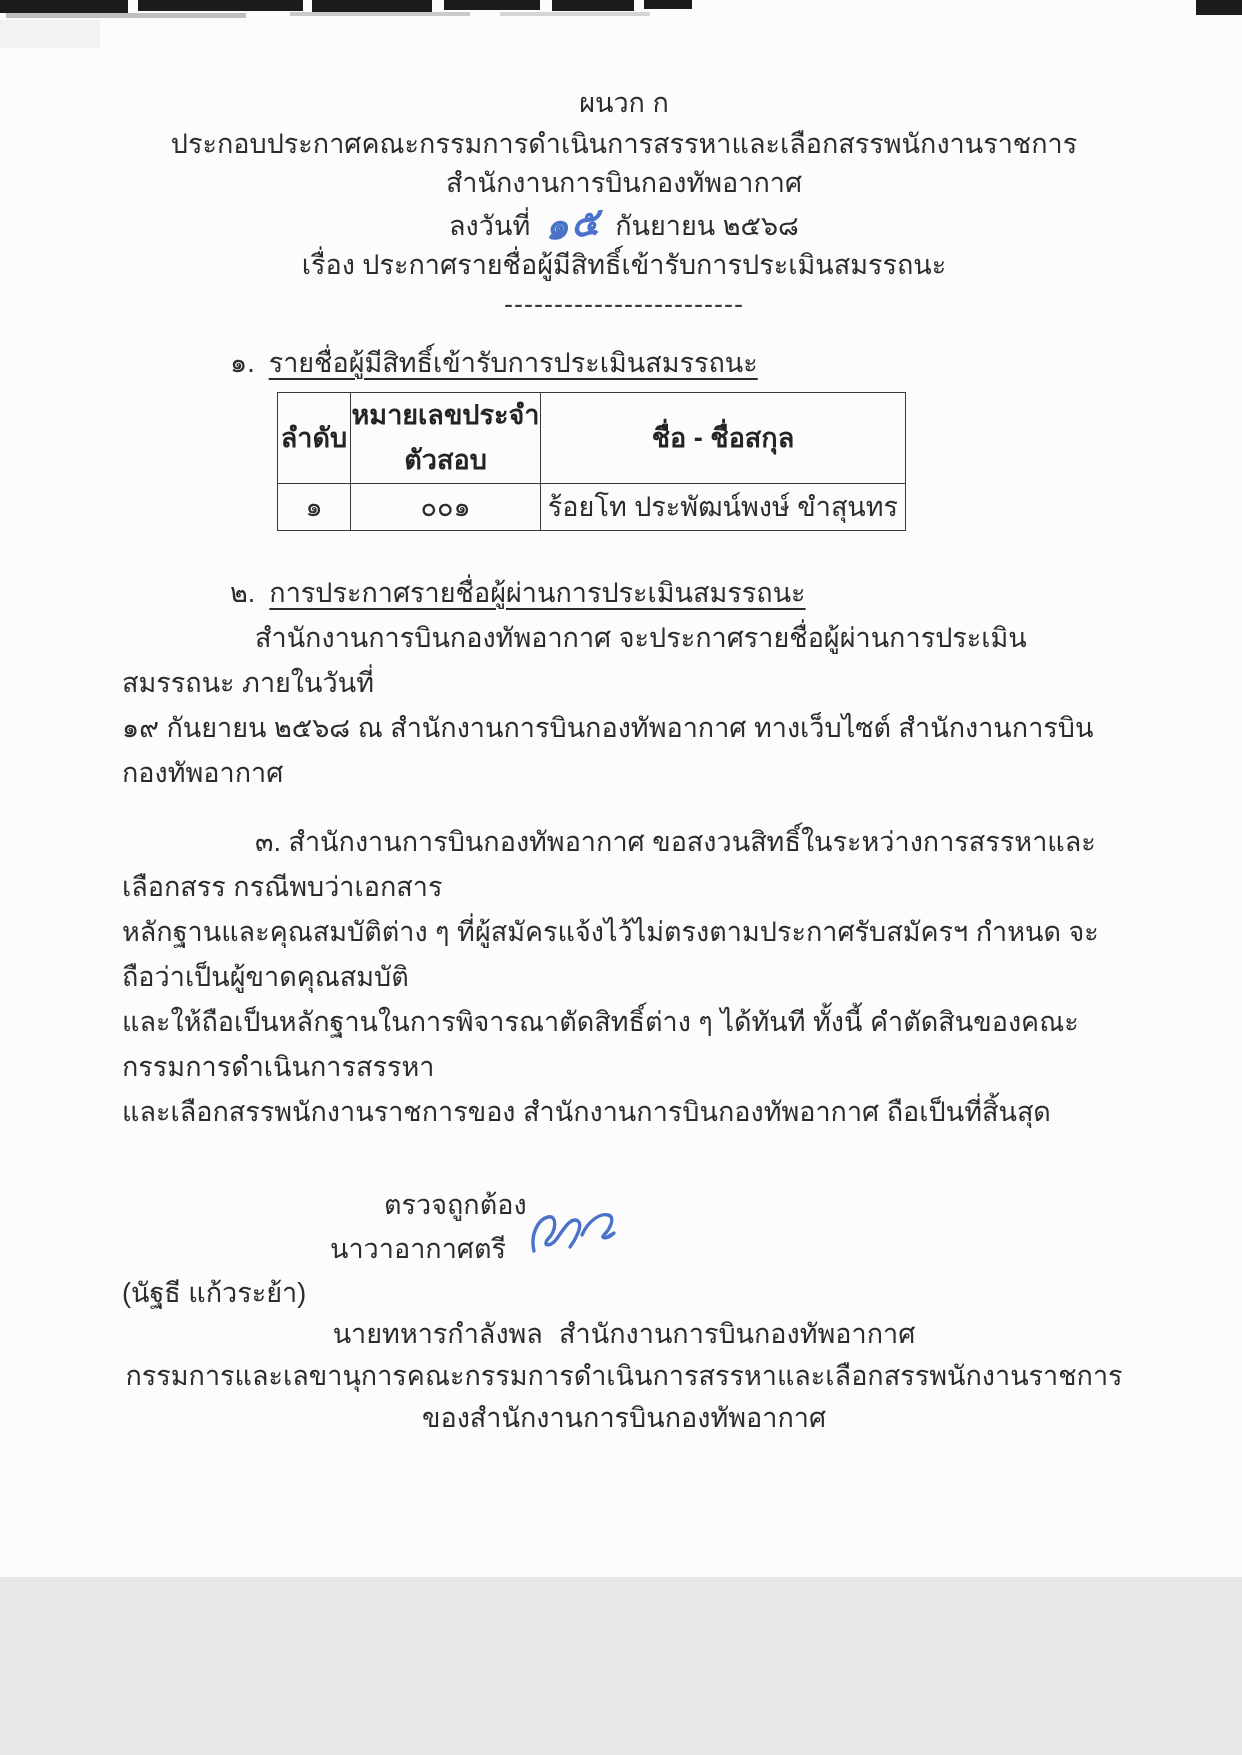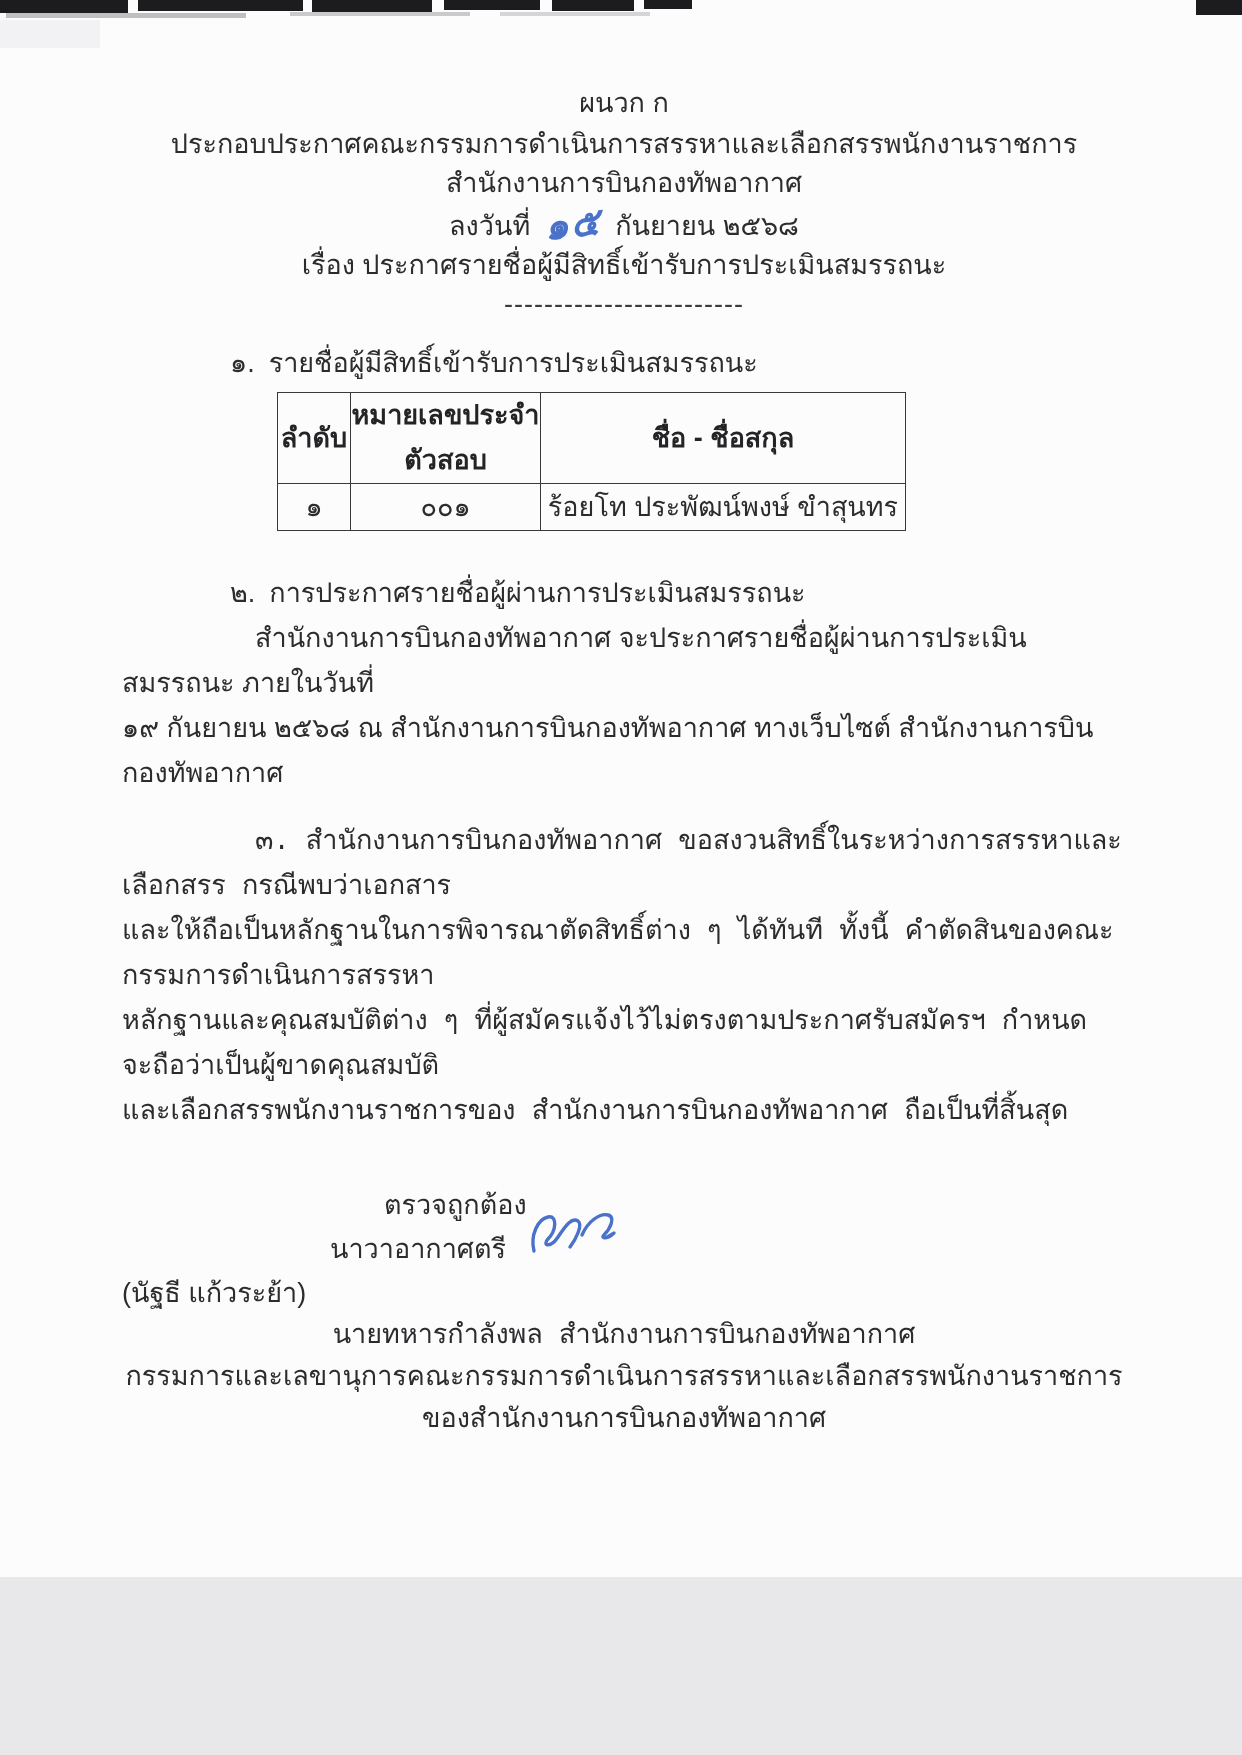--- a/index.html
+++ b/index.html
@@ -34,21 +34,21 @@
     font-size:38px;
     font-weight:bold;
     font-style:italic;
     transform:rotate(-6deg) translateY(2px);
     margin:0 14px;
     letter-spacing:2px;
   }
   .divider{letter-spacing:1px;color:#3a3a3c;line-height:30px;margin-top:4px;}
   .sec-head{margin-top:22px;}
   .sec-num{display:inline-block;margin-left:108px;margin-right:14px;}
-  .underlined{text-underline-offset:6px;text-decoration-thickness:1.5px;}
+  .underlined{text-decoration:underline;text-underline-offset:6px;text-decoration-thickness:1.5px;}
   .sub-head{margin-top:10px;}
   .sub-num{display:inline-block;margin-left:136px;margin-right:16px;}
   table.roster{
     border-collapse:collapse;
     margin:6px 0 16px 155px;
     table-layout:fixed;
   }
   table.roster th,table.roster td{
     border:1.6px solid #39393b;
     text-align:center;
@@ -56,21 +56,21 @@
     padding:0;
   }
   table.roster th{height:50px;font-weight:bold;color:#242426;}
   table.roster td{height:46px;font-weight:normal;}
   .col1{width:73px;}
   .col2{width:190px;}
   .col3{width:365px;}
   .para-line{line-height:45px;}
   .indent{text-indent:133px;}
   .gap-lg{margin-top:40px;}
-  .gap-md{margin-top:24px;font-family:Liberation Mono, monospace;}
+  .gap-md{margin-top:24px;}
   .sig-block{margin-top:48px;}
   .sig-certify{margin-left:262px;line-height:44px;}
   .sig-rank-row{margin-left:208px;line-height:44px;position:relative;}
   .sig-mark{
     position:absolute;
     left:190px;top:-22px;
   }
   .sig-name{line-height:44px;}
   .sig-title{text-align:center;line-height:42px;font-family:Liberation Mono, monospace;}
 </style>
@@ -134,22 +134,22 @@
     <div class="sec-head gap-lg">
       <span class="sec-num">๒.</span><span class="underlined">การประกาศรายชื่อผู้ผ่านการประเมินสมรรถนะ</span>
     </div>
     <div>
       <div class="para-line indent">สำนักงานการบินกองทัพอากาศ จะประกาศรายชื่อผู้ผ่านการประเมินสมรรถนะ ภายในวันที่</div>
       <div class="para-line">๑๙ กันยายน ๒๕๖๘ ณ สำนักงานการบินกองทัพอากาศ ทางเว็บไซต์ สำนักงานการบินกองทัพอากาศ</div>
     </div>
 
     <div class="gap-md">
       <div class="para-line indent">๓.  สำนักงานการบินกองทัพอากาศ ขอสงวนสิทธิ์ในระหว่างการสรรหาและเลือกสรร กรณีพบว่าเอกสาร</div>
+      <div class="para-line">หลักฐานและคุณสมบัติต่าง ๆ ที่ผู้สมัครแจ้งไว้ไม่ตรงตามประกาศรับสมัครฯ กำหนด จะถือว่าเป็นผู้ขาดคุณสมบัติ</div>
       <div class="para-line">และให้ถือเป็นหลักฐานในการพิจารณาตัดสิทธิ์ต่าง ๆ ได้ทันที ทั้งนี้ คำตัดสินของคณะกรรมการดำเนินการสรรหา</div>
-      <div class="para-line">หลักฐานและคุณสมบัติต่าง ๆ ที่ผู้สมัครแจ้งไว้ไม่ตรงตามประกาศรับสมัครฯ กำหนด จะถือว่าเป็นผู้ขาดคุณสมบัติ</div>
       <div class="para-line">และเลือกสรรพนักงานราชการของ สำนักงานการบินกองทัพอากาศ ถือเป็นที่สิ้นสุด</div>
     </div>
 
     <div class="sig-block">
       <div class="sig-certify">ตรวจถูกต้อง</div>
       <div class="sig-rank-row">
         <span>นาวาอากาศตรี</span>
         <span class="sig-mark">
           <svg width="110" height="64" viewBox="0 0 110 64" aria-hidden="true">
             <path d="M14 46 C10 30 18 14 28 12 C38 10 36 26 28 34 C22 40 30 44 38 32 C46 20 52 12 58 16 C63 20 56 34 50 42 M62 30 C68 16 80 8 88 10 C96 12 90 24 84 30 C80 34 88 34 94 28" fill="none" stroke="#4a72c8" stroke-width="3.4" stroke-linecap="round"></path>

